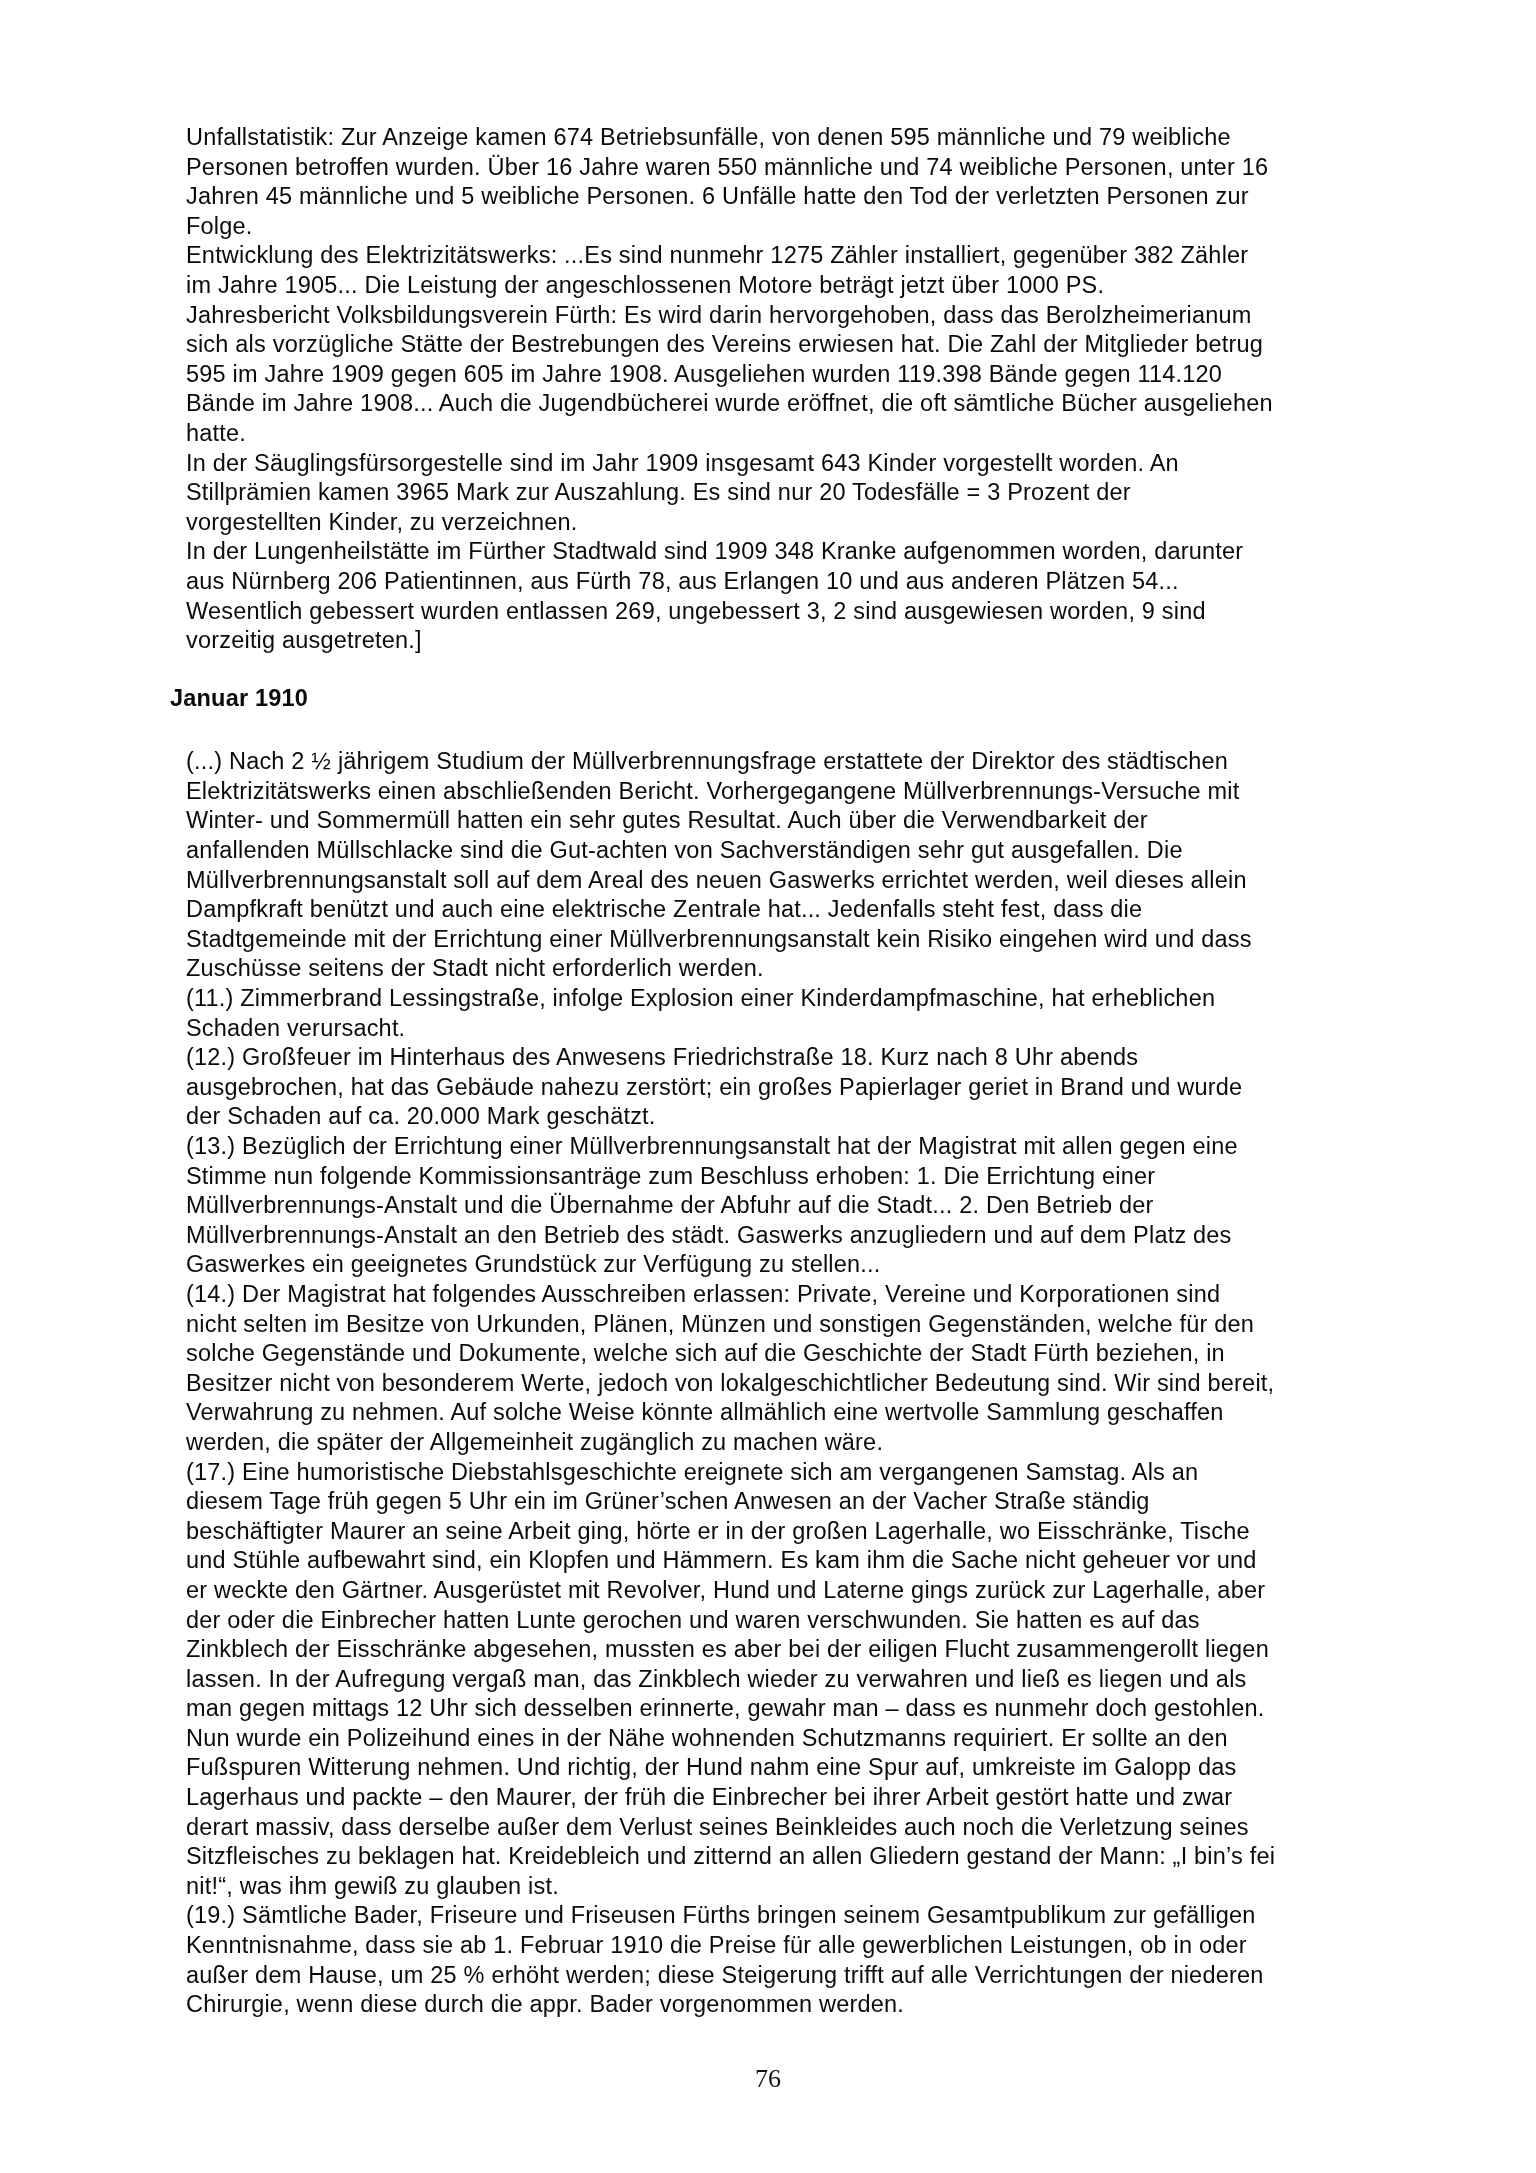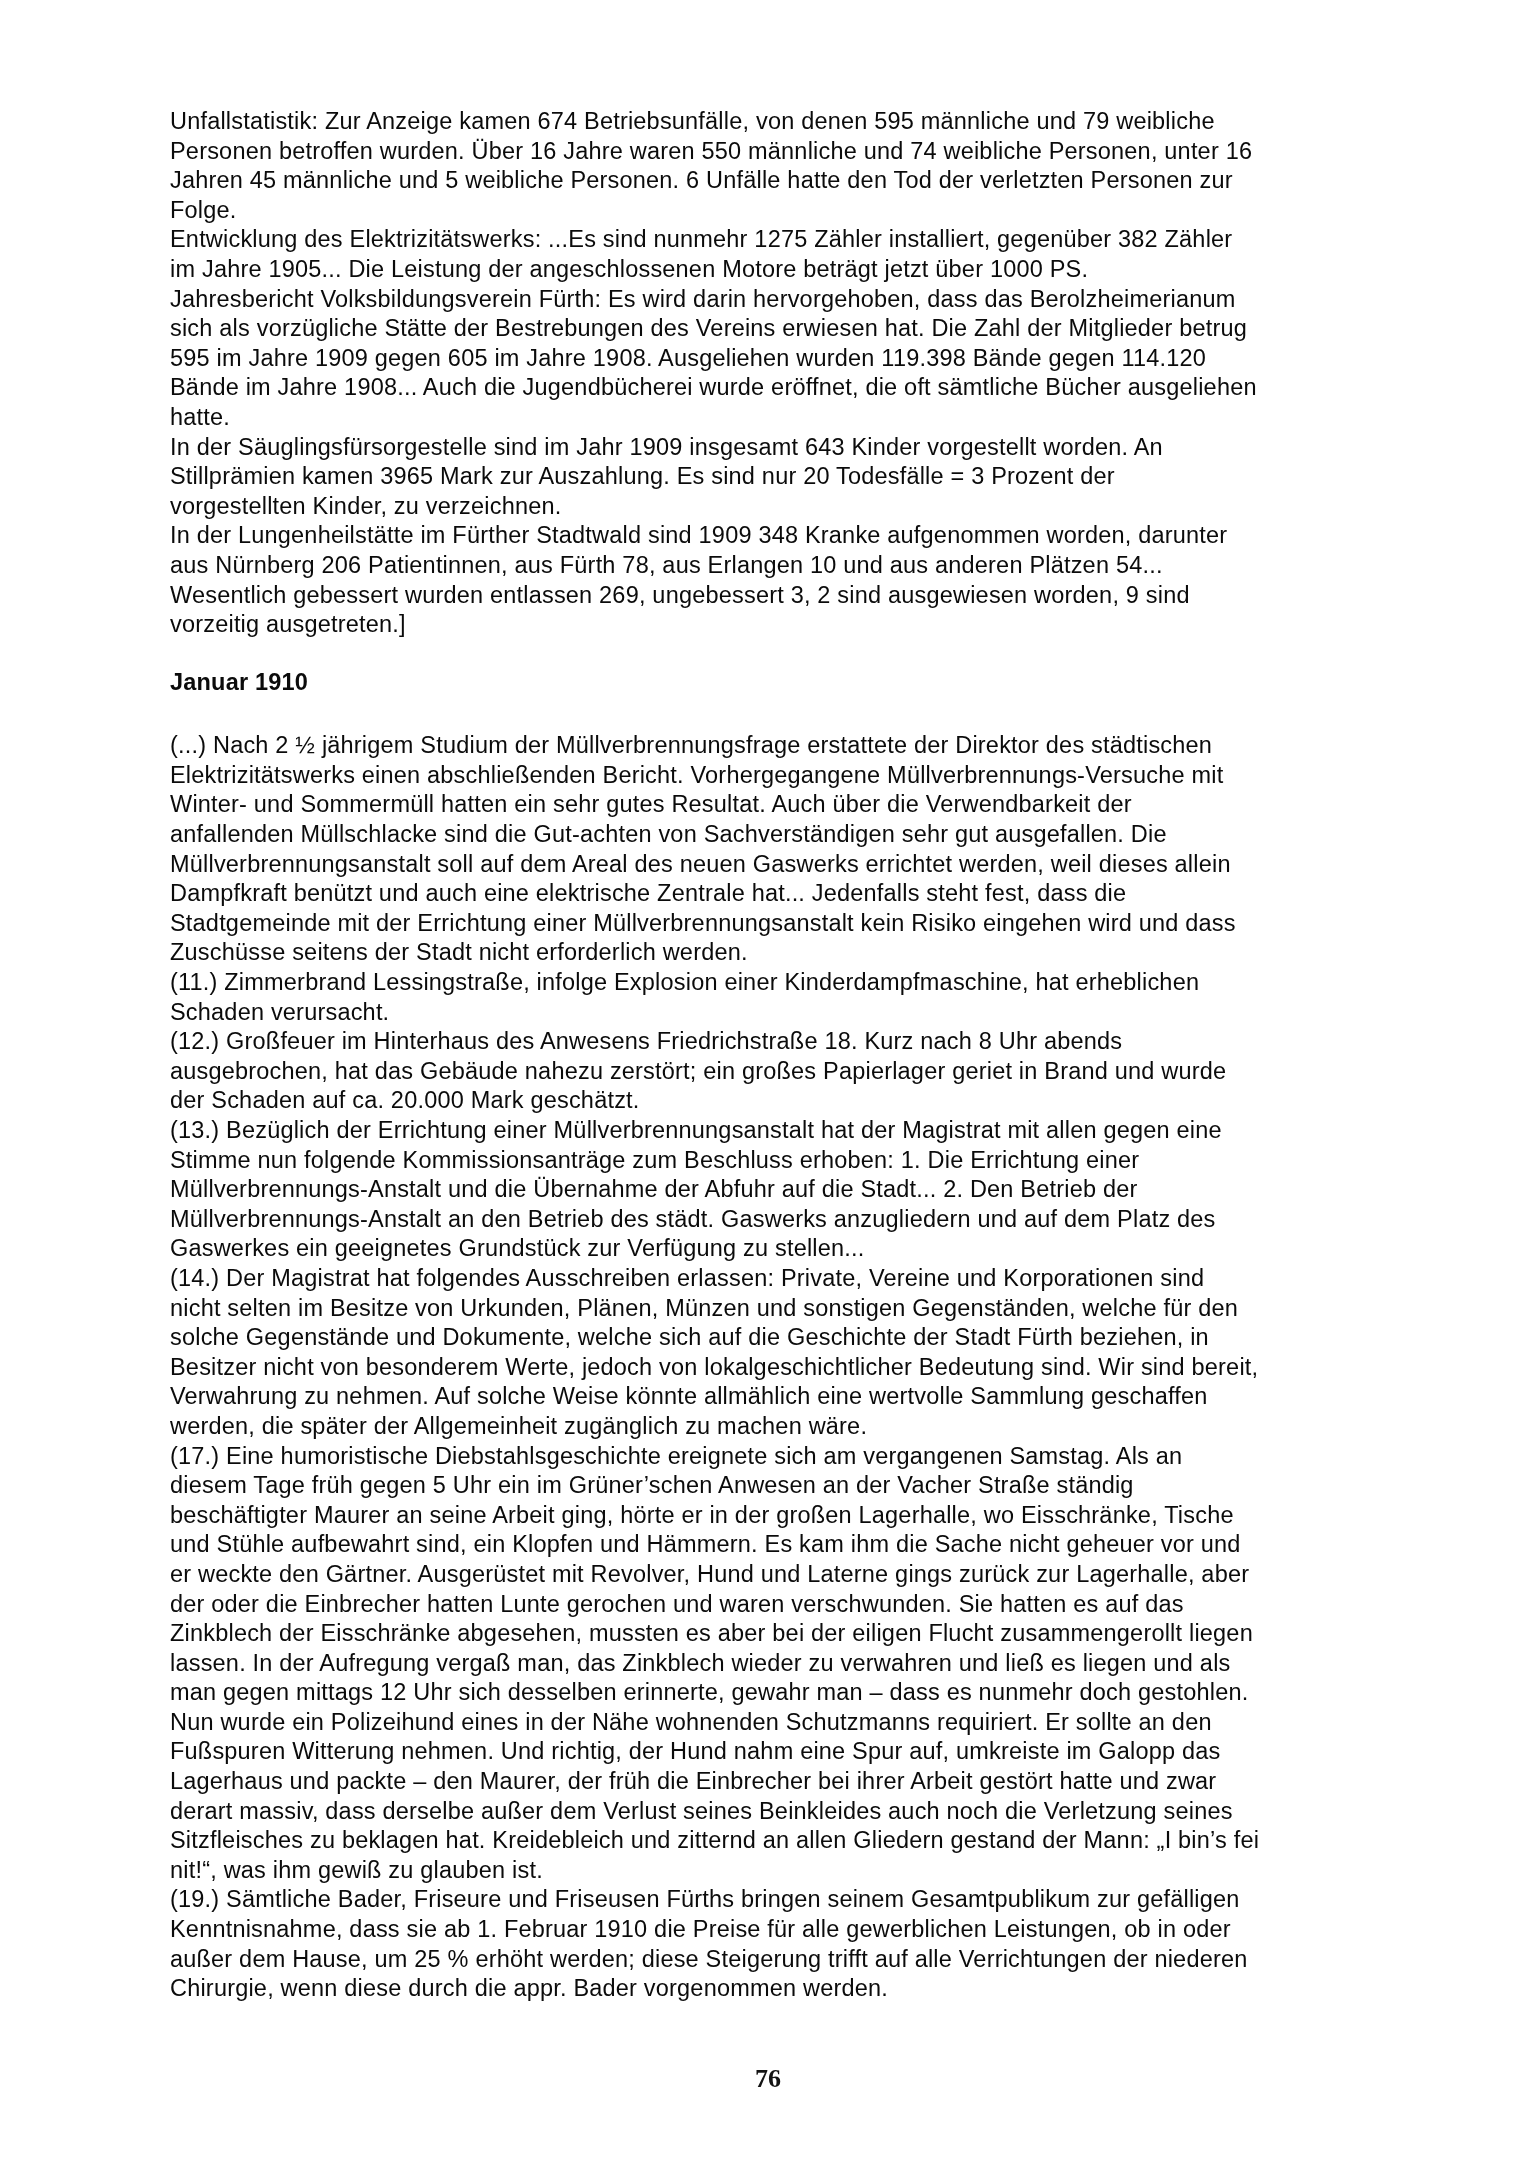--- a/index.html
+++ b/index.html
@@ -16,21 +16,21 @@
     font-family: "Liberation Sans", sans-serif;
     color: #0b0b0b;
   }
   .content {
     position: absolute;
     left: 170px;
     top: 107px;
     width: 1310px;
   }
   .para {
-    margin: 0;
+    margin: 16px;
     padding: 0;
   }
   .para .line {
     font-size: 23.5px;
     line-height: 29.6px;
     letter-spacing: 0.2px;
     white-space: pre;
   }
   .heading {
     margin: 28px 0 34px 0;
@@ -42,21 +42,20 @@
   }
   .page-number {
     position: absolute;
     top: 2064px;
     left: 0;
     width: 100%;
     text-align: center;
     font-family: "Liberation Serif", serif;
     font-size: 26px;
     color: #141414;
-    font-weight: bold;
   }
 </style>
 </head>
 <body>
 
 <div class="page">
   <div class="content">
     <section class="para">
         <div class="line">Unfallstatistik: Zur Anzeige kamen 674 Betriebsunfälle, von denen 595 männliche und 79 weibliche</div>
         <div class="line">Personen betroffen wurden. Über 16 Jahre waren 550 männliche und 74 weibliche Personen, unter 16</div>

